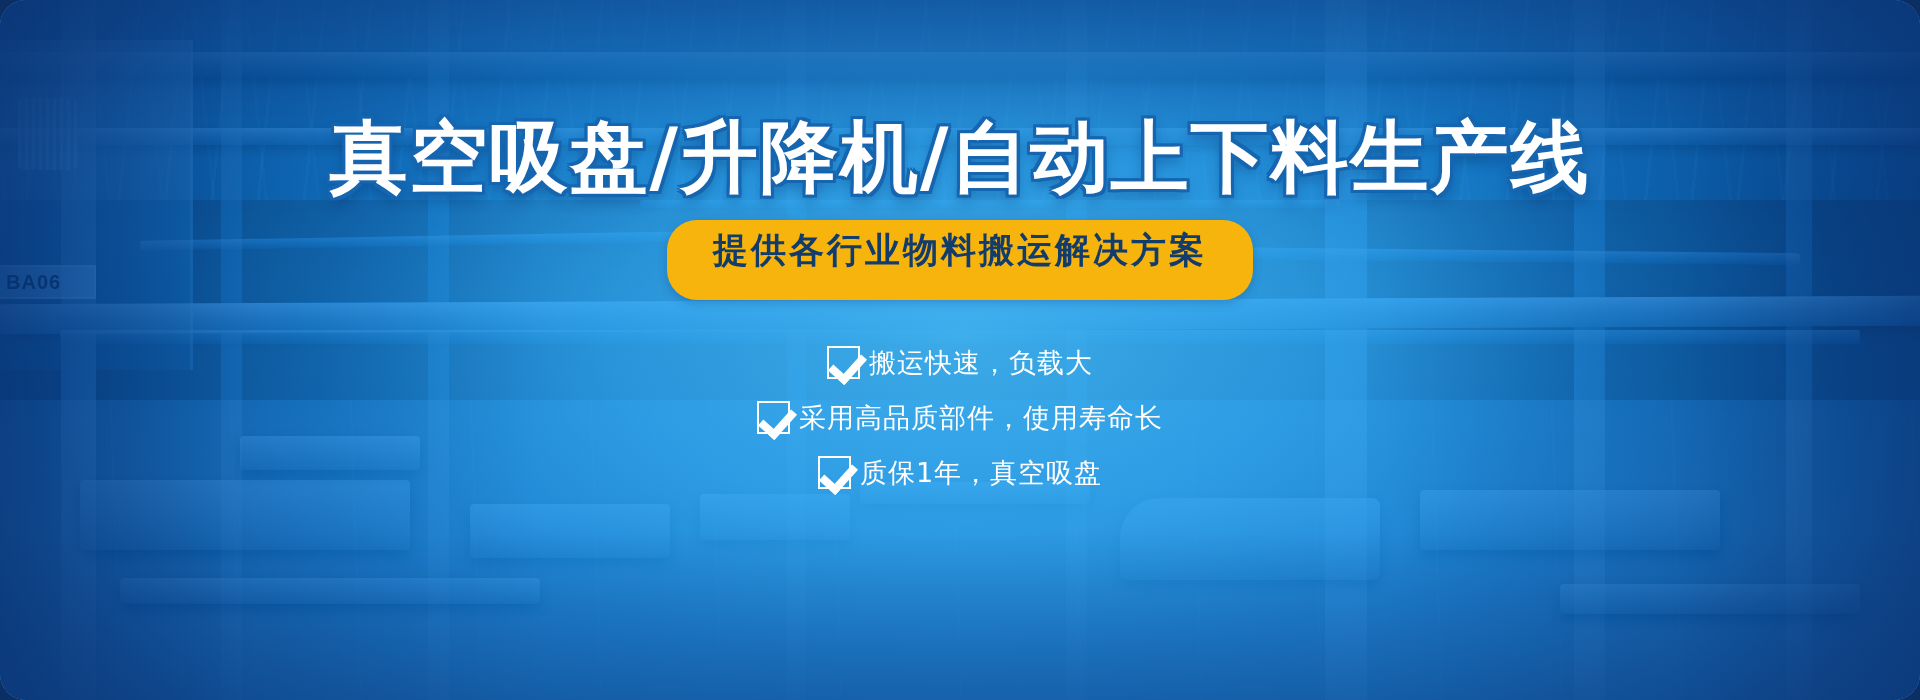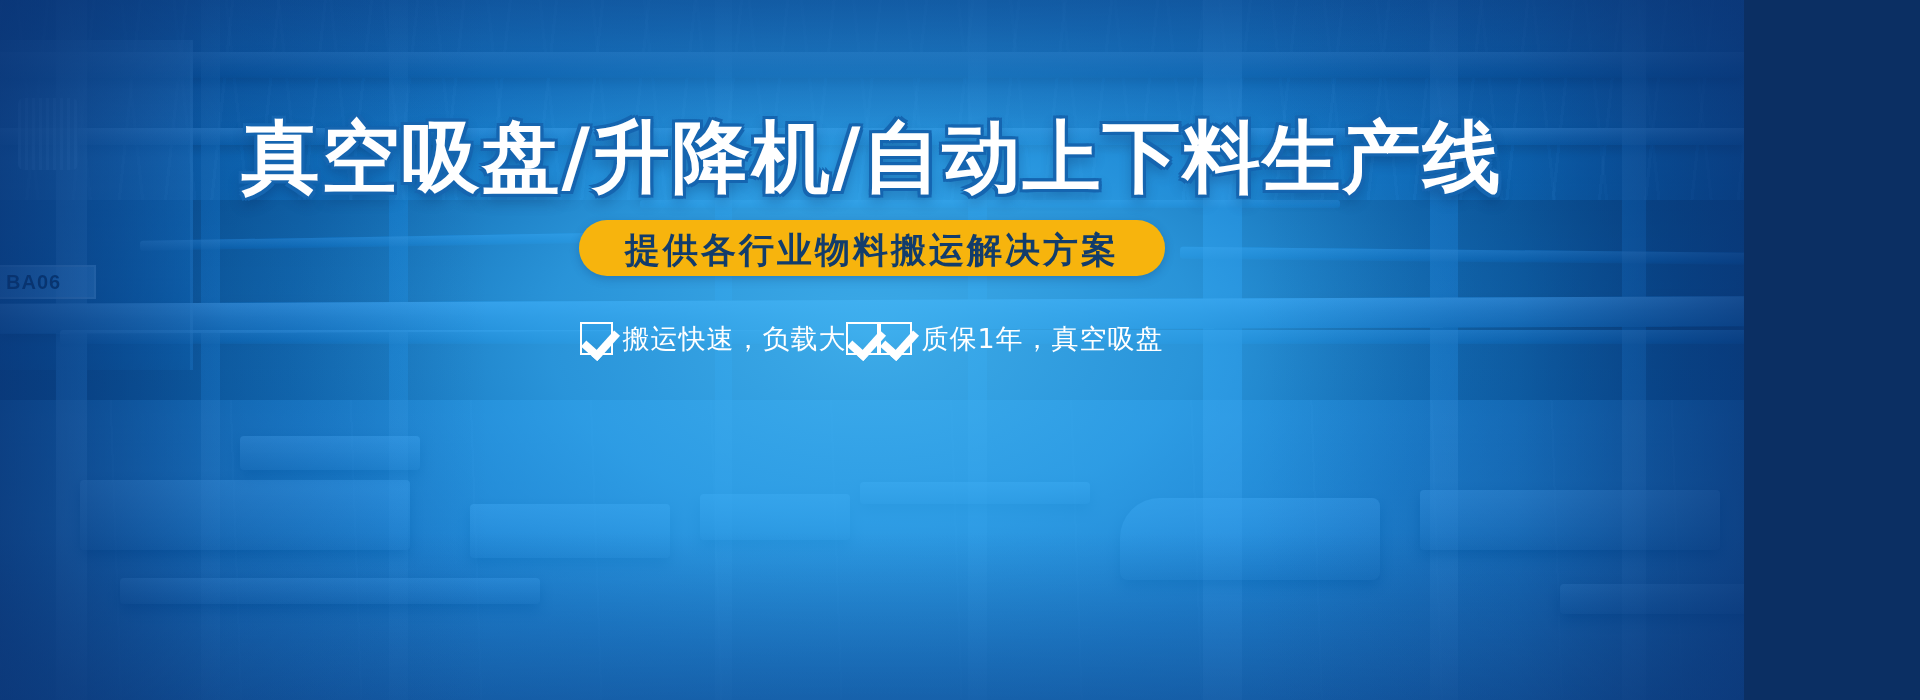--- a/index.html
+++ b/index.html
@@ -6,24 +6,25 @@
     margin: 0;
     padding: 0;
     background: #0b2f63;
   }
   body {
     font-family: "Liberation Sans", "DejaVu Sans", sans-serif;
   }
 
   .banner {
     position: relative;
-    width: 1744px;
+    width: 1920px;
     height: 700px;
     overflow: hidden;
     background: #1a6fb5;
+    border-radius: 26px;
   }
 
   
   .photo {
     position: absolute;
     inset: 0;
     background-color: #2a6ea8;
     filter: saturate(0.75);
   }
 
@@ -214,32 +215,34 @@
   }
 
   .subpill {
     margin-top: 24px;
     background: #f7b40d;
     color: #123c6b;
     font-size: 35px;
     font-weight: bold;
     letter-spacing: 3px;
     line-height: 1;
-    padding: 13px 46px 8px;
+    padding: 13px 46px 32px;
     border-radius: 30px;
     white-space: nowrap;
     box-shadow: 0 3px 10px rgba(10,45,100,0.25);
     font-family: "DejaVu Sans", "Liberation Sans", sans-serif;
   }
 
   .features {
     margin-top: 46px;
     display: flex;
     align-items: center;
+    gap: 22px;
     white-space: nowrap;
+    flex-direction: column;
   }
   .feature {
     display: flex;
     align-items: center;
     gap: 9px;
   }
   .check-icon {
     position: relative;
     width: 33px;
     height: 33px;
@@ -312,20 +315,21 @@
 
     <div class="features">
 
       <div class="feature">
         <span class="check-icon"></span>
         <span class="feature-label">搬运快速，负载大</span>
       </div>
 
       <div class="feature">
         <span class="check-icon"></span>
+        <span class="feature-label">采用高品质部件，使用寿命长</span>
       </div>
 
       <div class="feature">
         <span class="check-icon"></span>
         <span class="feature-label">质保1年，真空吸盘</span>
       </div>
 
     </div>
   </div>
 </div>

